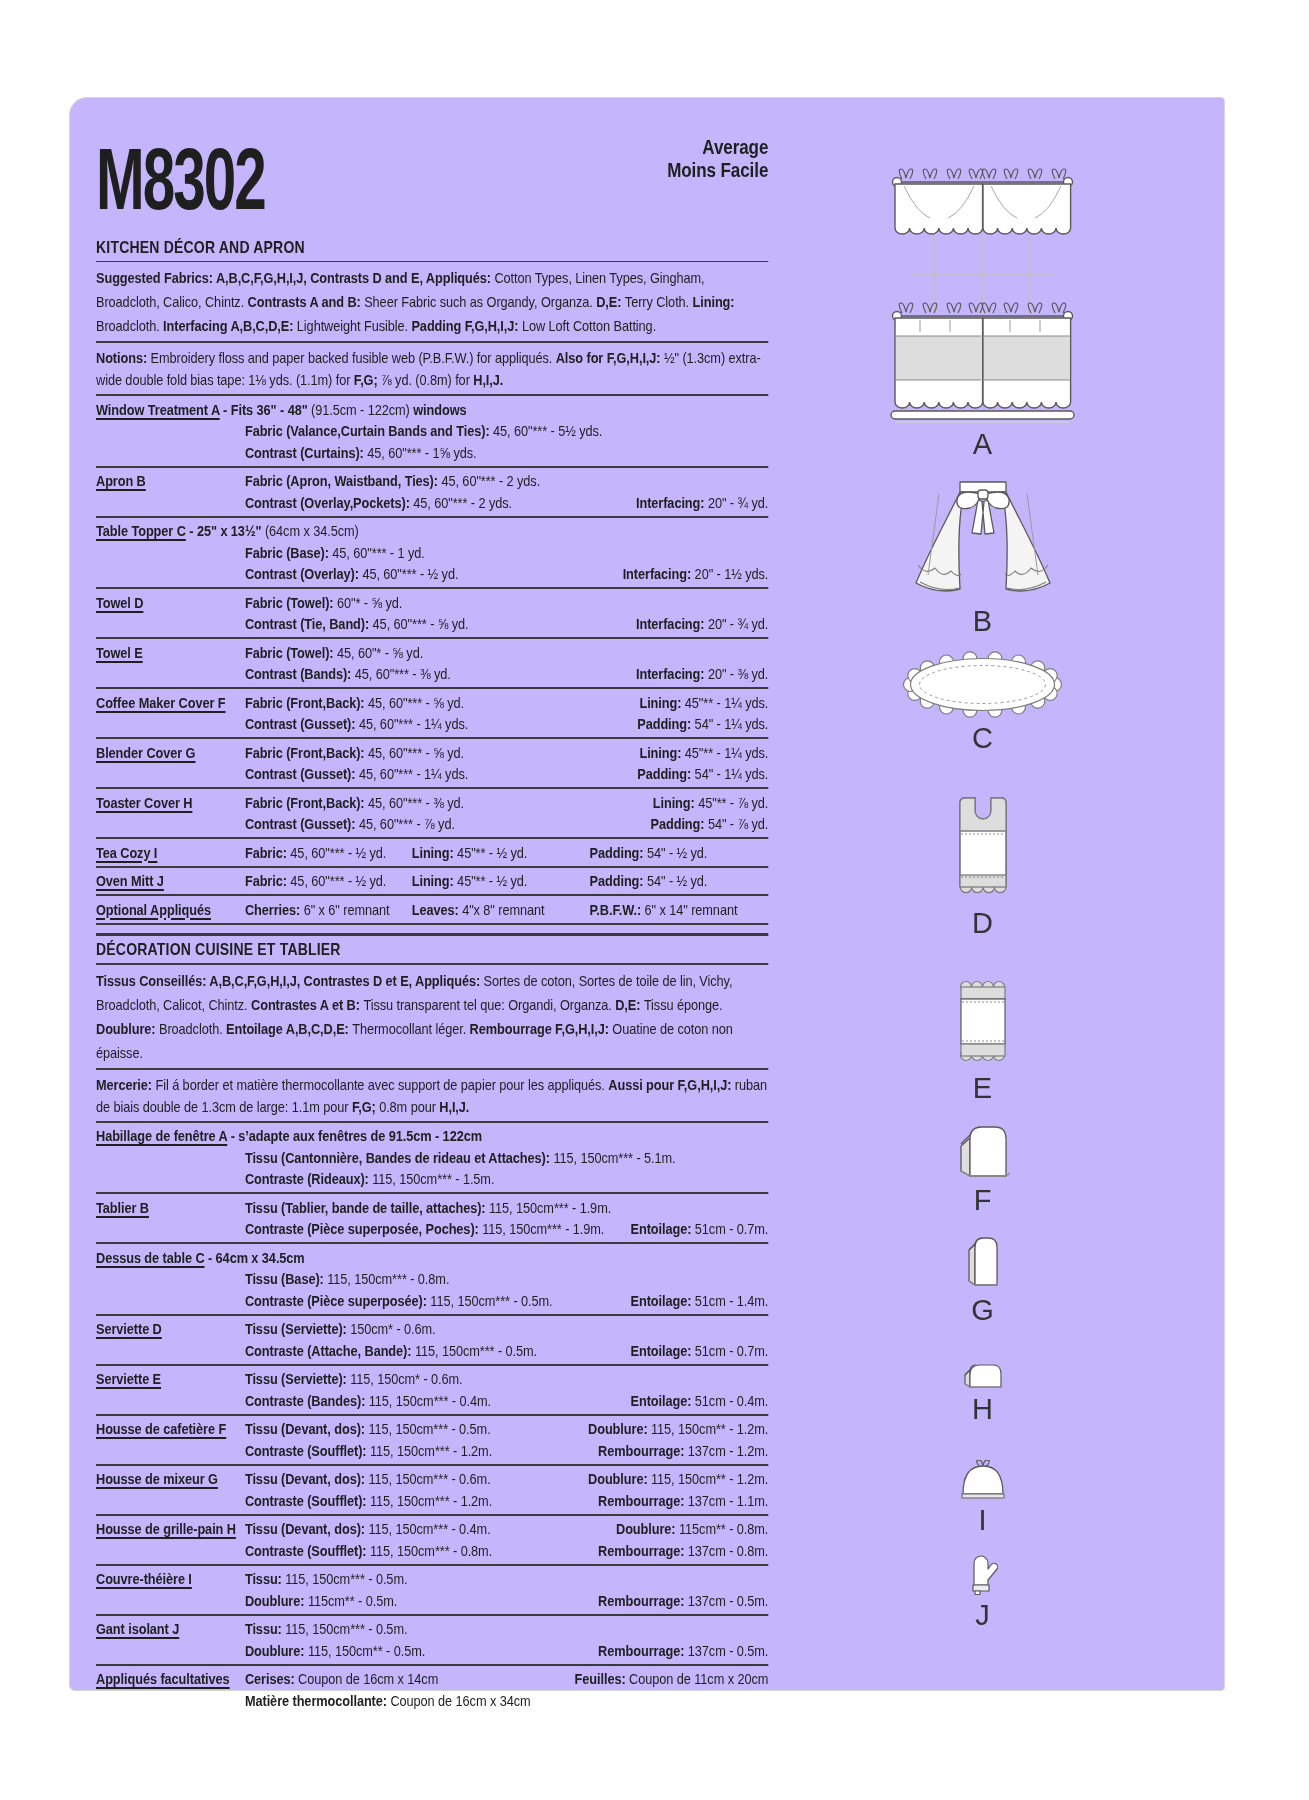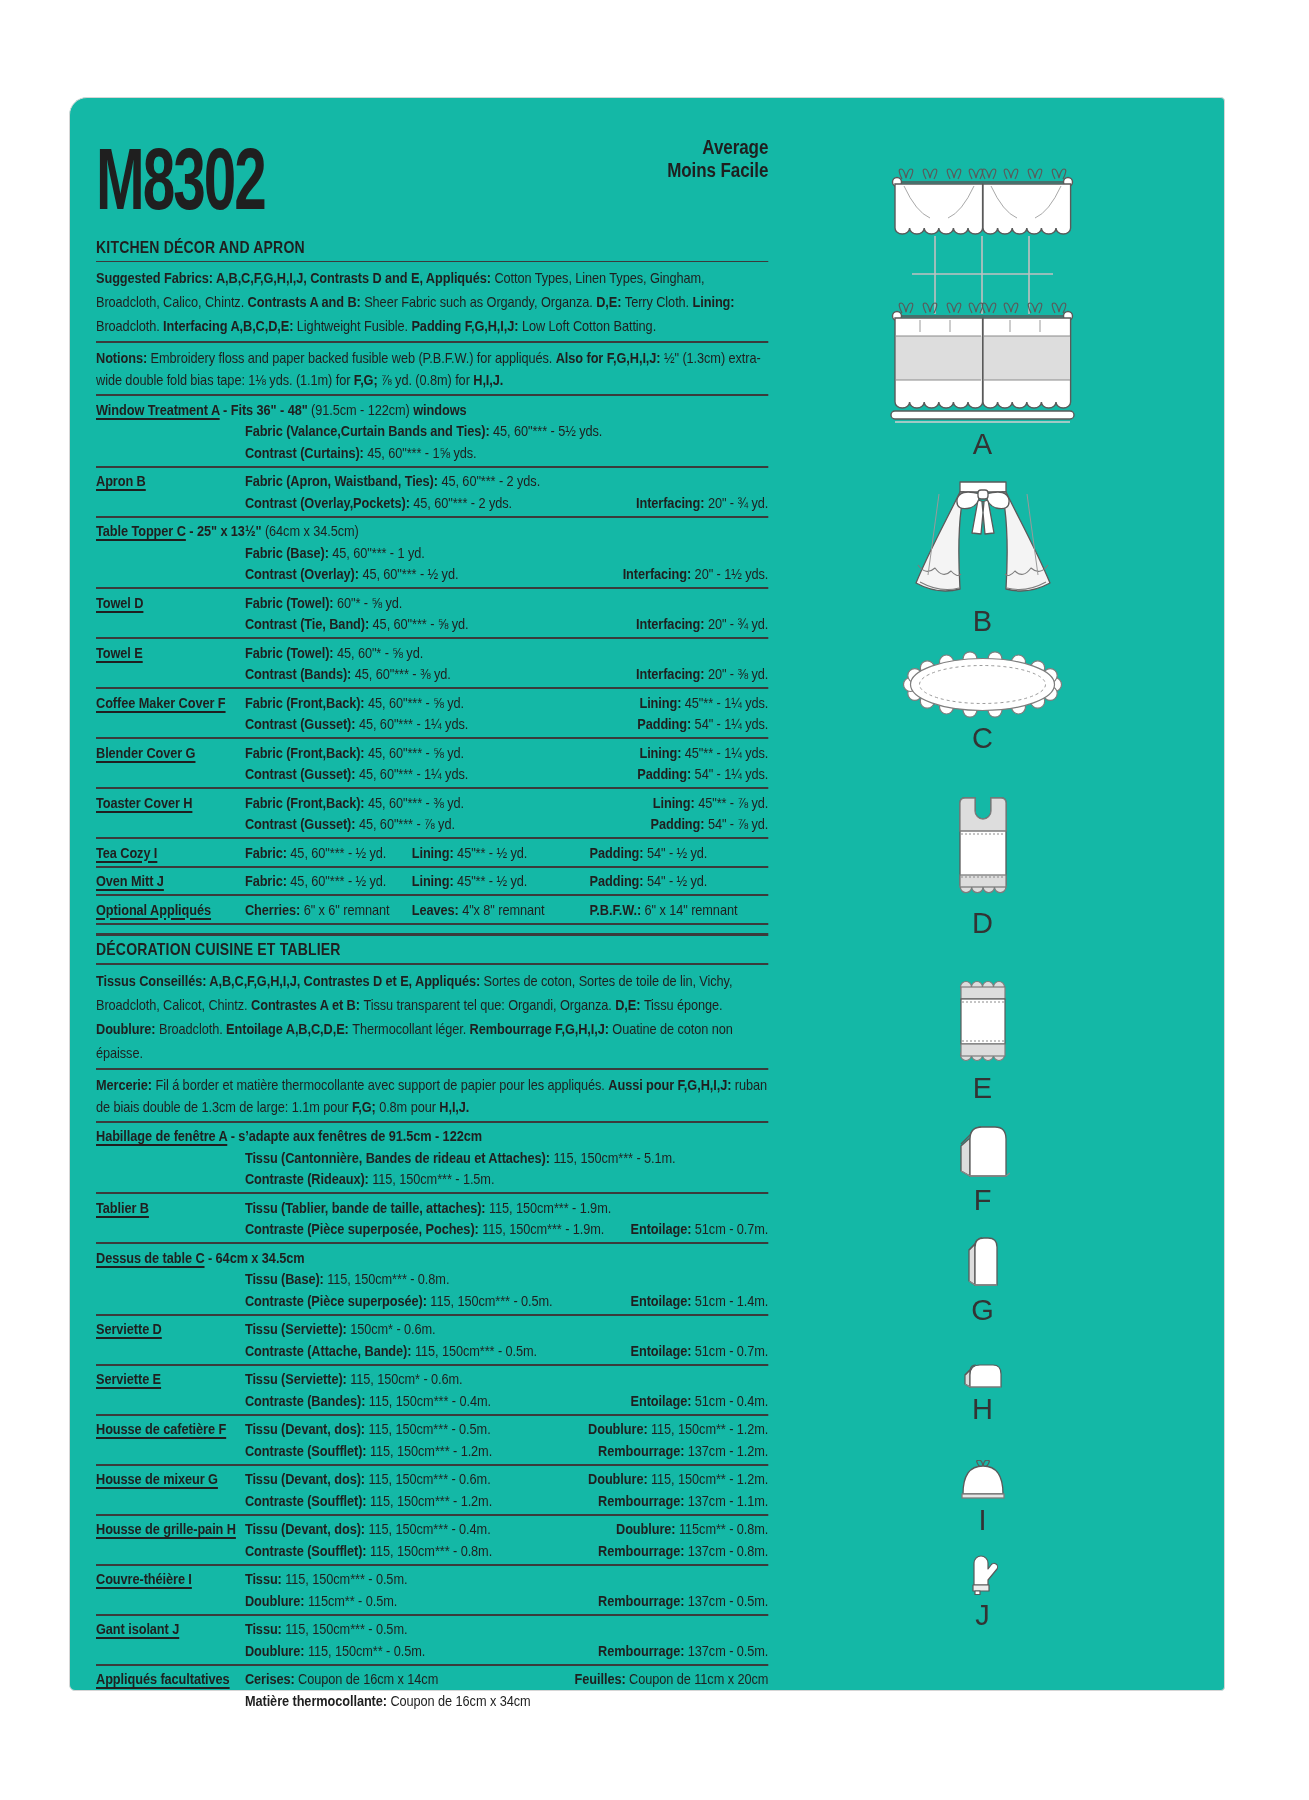--- a/index.html
+++ b/index.html
@@ -1,19 +1,19 @@
 <!DOCTYPE html>
 <html><head>
 <meta charset="utf-8">
 <style>
   html,body{margin:0;padding:0;background:#ffffff;}
   body{width:1309px;height:1800px;position:relative;overflow:hidden;
        font-family:"Liberation Sans","DejaVu Sans",sans-serif;color:#1f1f1f;}
   #page{position:absolute;left:69px;top:97px;width:1154px;height:1592px;
-        background:#14b8a6;border:1.5px solid #d6d6d6;border-radius:18px 4px 4px 6px;}
+        background:#c4b5fd;border:1.5px solid #d6d6d6;border-radius:18px 4px 4px 6px;}
   
   #text-col{position:absolute;left:26px;top:0;width:790px;
             transform:scaleX(0.851);transform-origin:0 0;
             font-size:15px;letter-spacing:-0.1px;}
   .b{font-weight:bold;}
   #m-header{position:relative;height:78px;margin-top:46px;}
   #pattern-number{display:inline-block;font-size:88px;font-weight:bold;line-height:70px;
                   letter-spacing:-3px;transform:scaleX(0.78);transform-origin:0 0;}
   #difficulty{position:absolute;top:-8px;right:0;text-align:right;
               font-weight:bold;font-size:20px;line-height:23px;}

